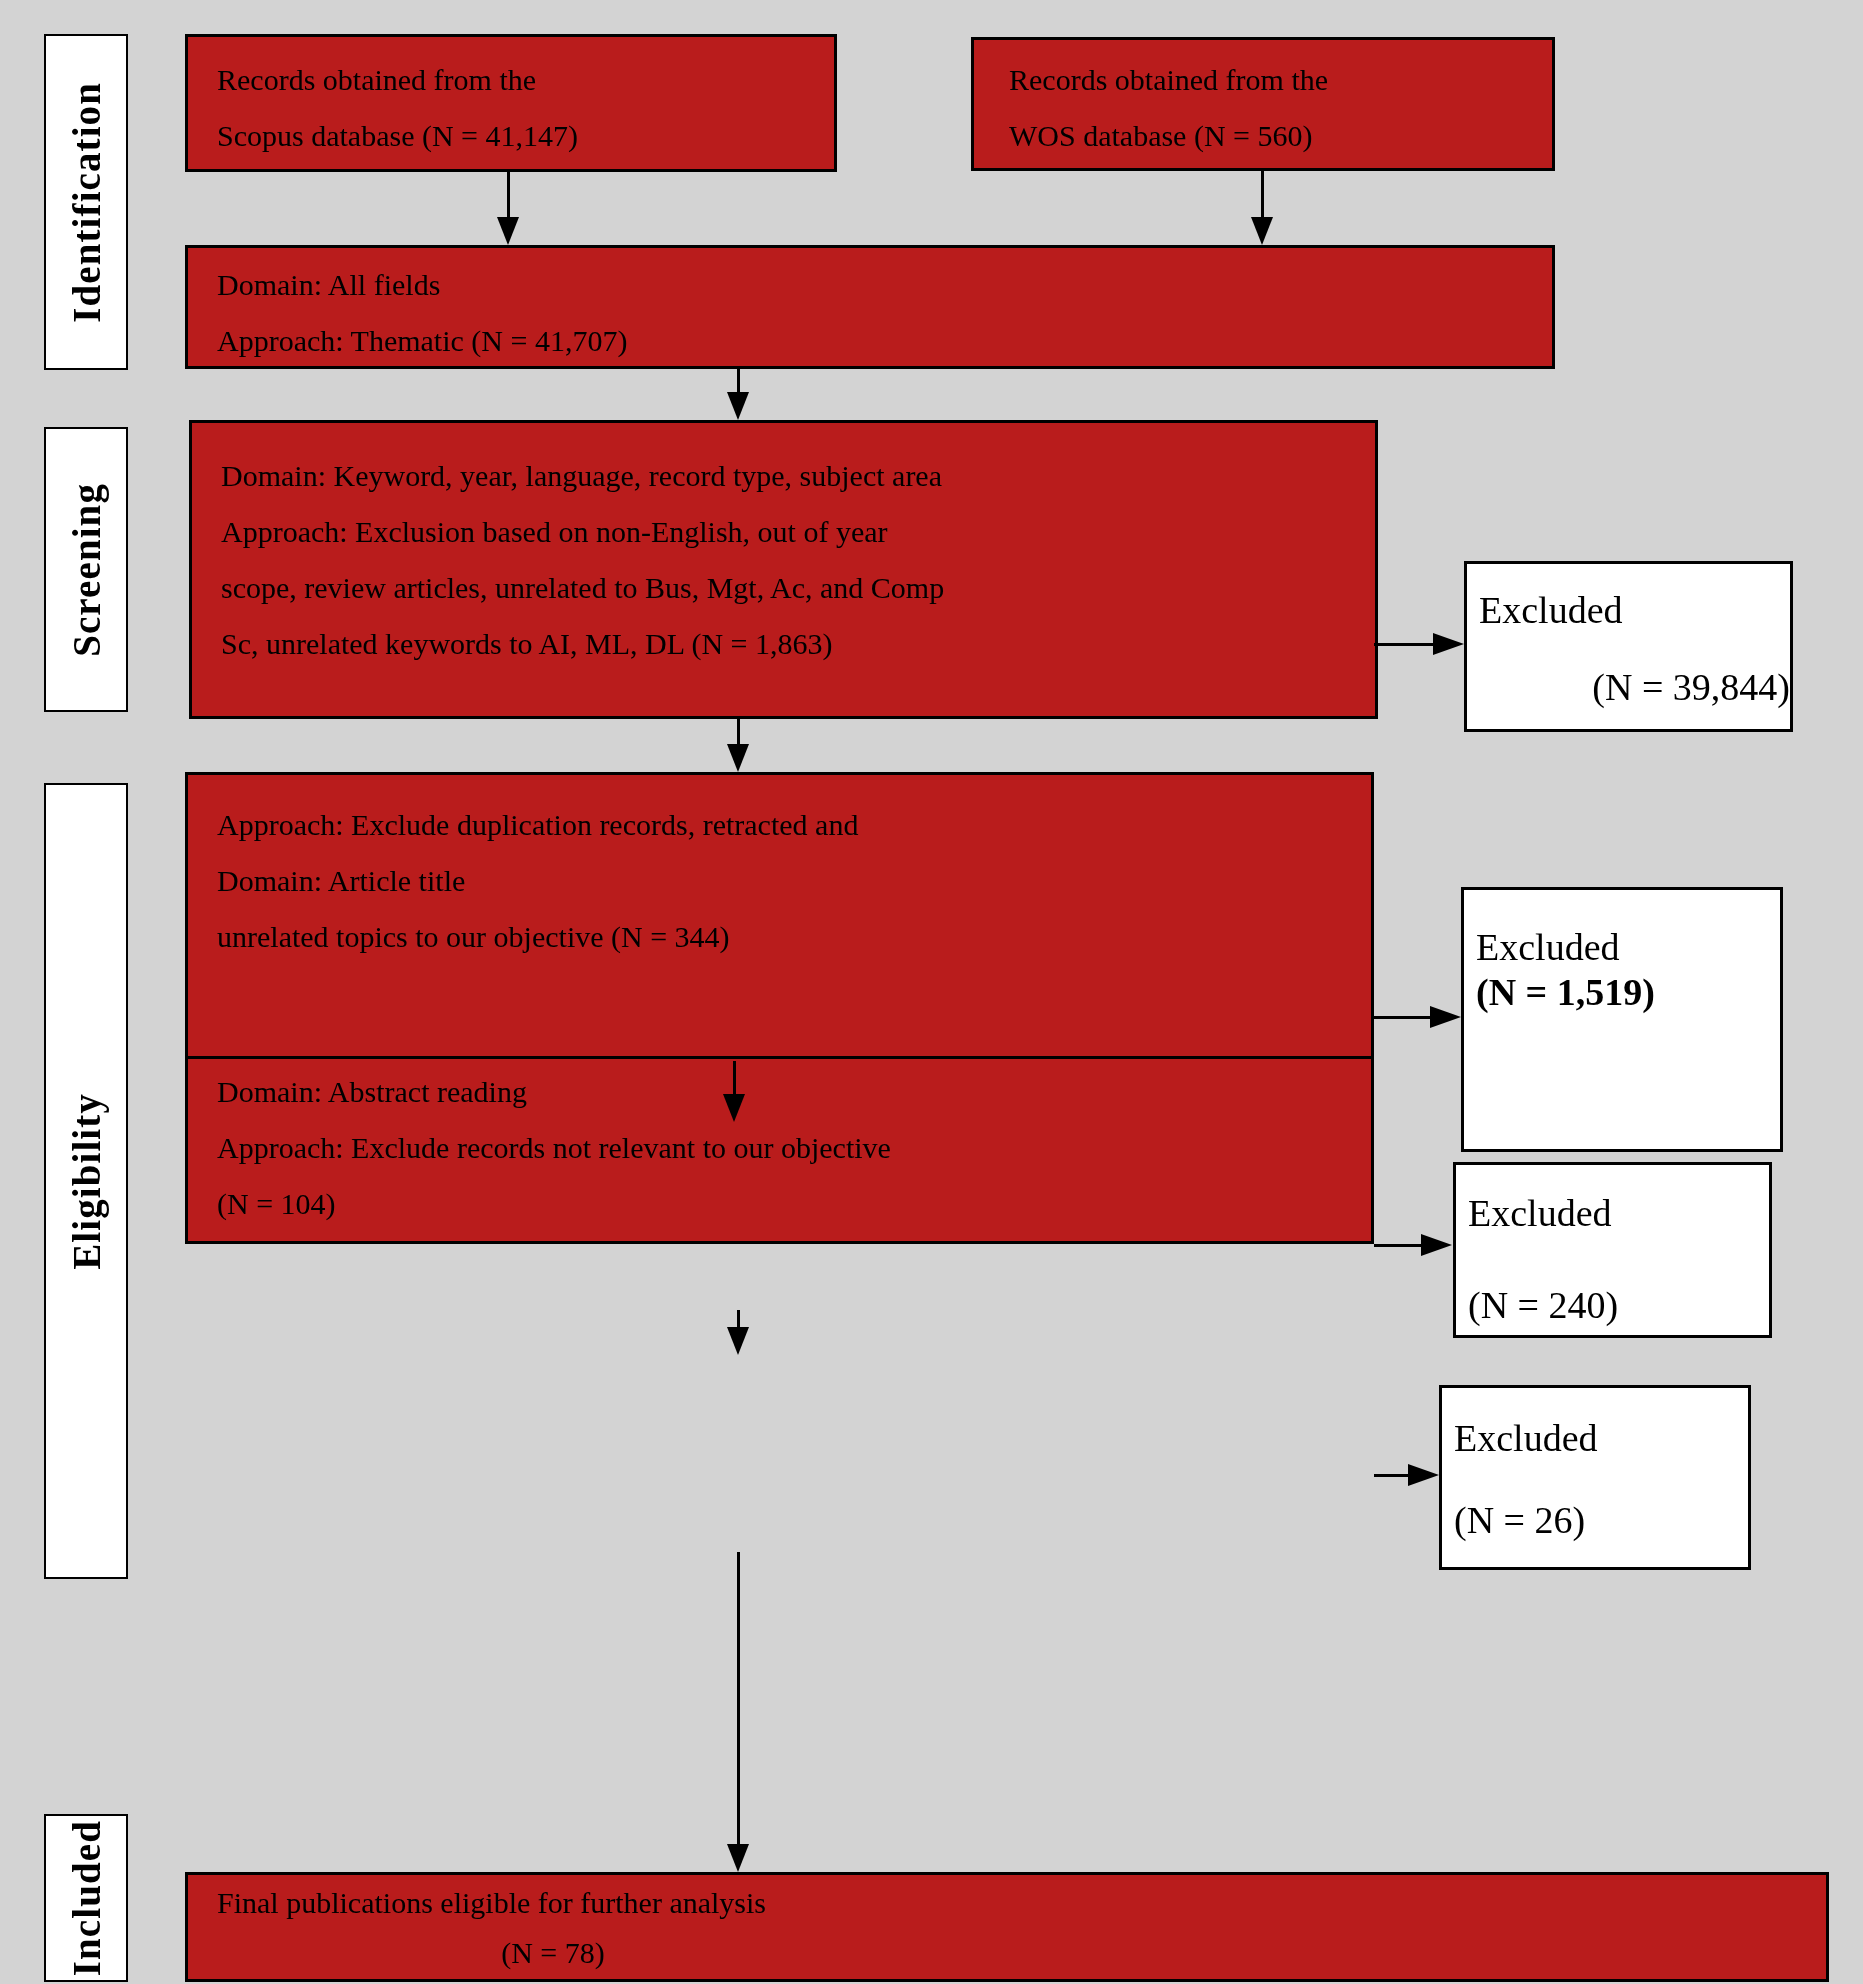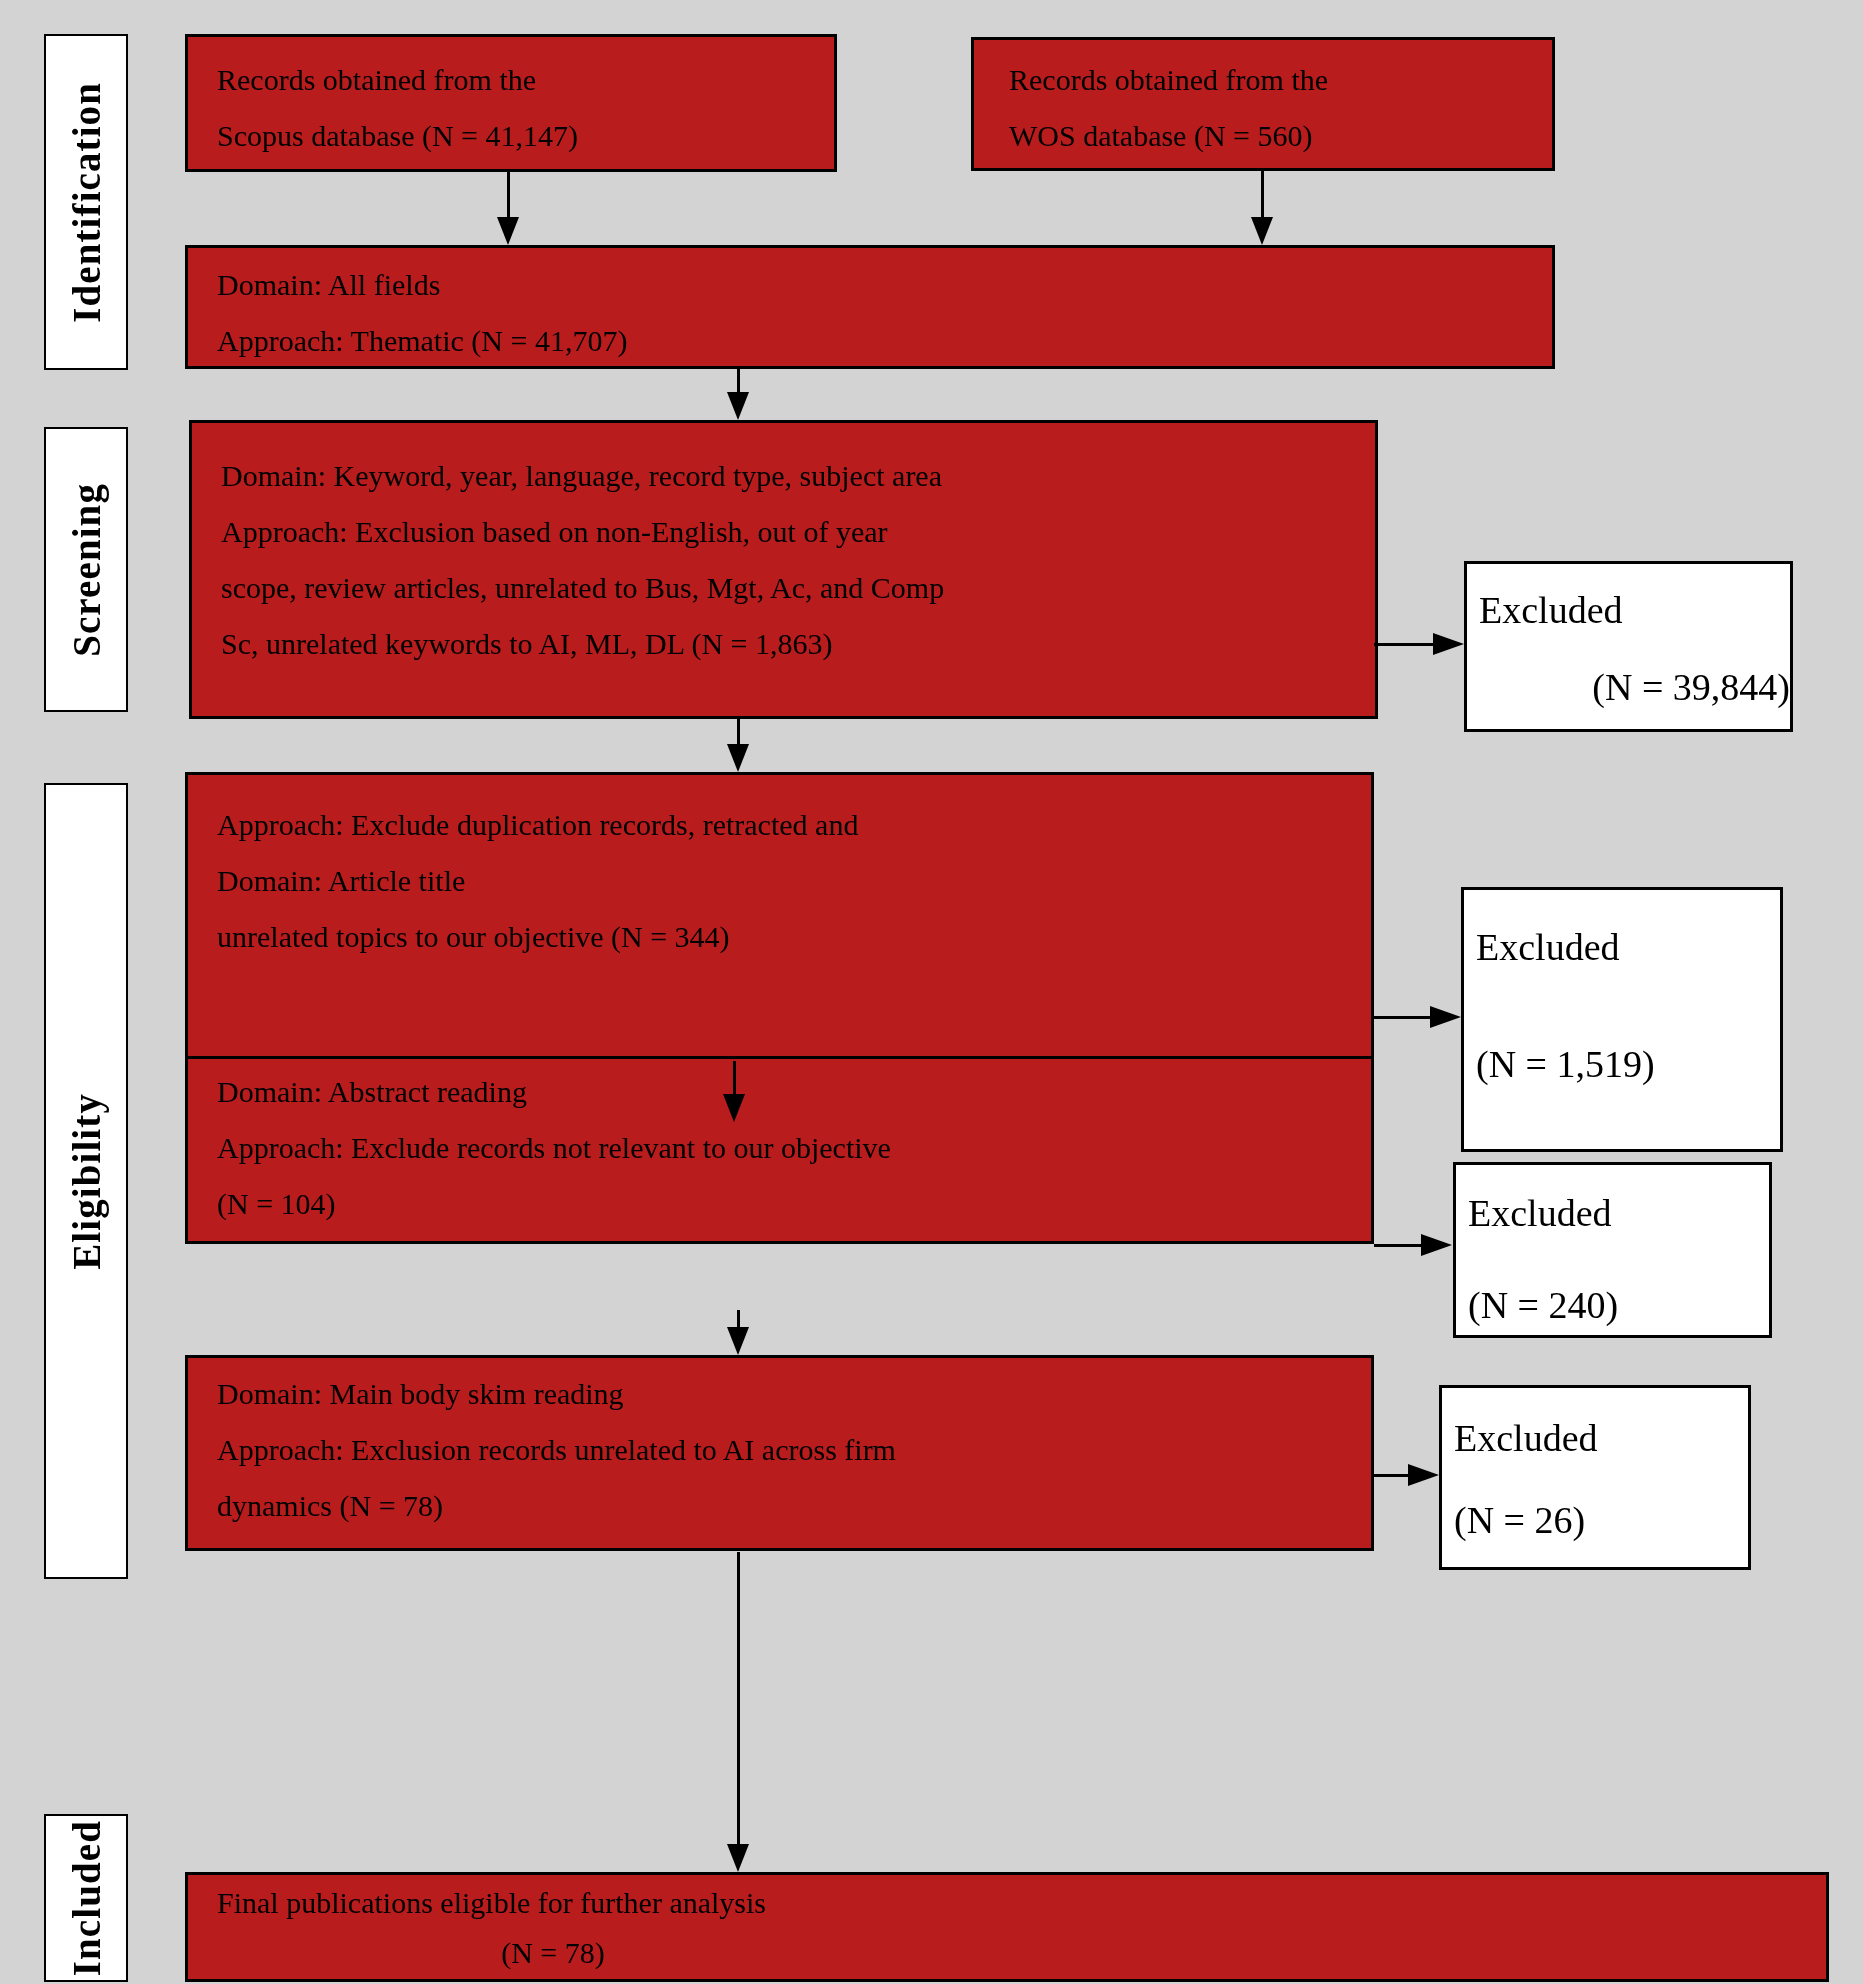--- a/index.html
+++ b/index.html
@@ -113,39 +113,34 @@
   </div>
 
   <div class="box" style="left:185px; top:772px; width:1189px; height:289px; padding-top:22.4px;">
     <div class="ln">Approach: Exclude duplication records, retracted and</div>
     <div class="ln">Domain: Article title</div>
     <div class="ln">unrelated topics to our objective (N = 344)</div>
   </div>
 
   <div class="xbox" style="left:1461px; top:887px; width:322px; height:265px;">
     <div style="margin-top:35px;">Excluded</div>
-    <div style="margin-top:72px;">(N = 1,519)</div>
+    <div style="font-weight:bold;">(N = 1,519)</div>
   </div>
 
   <div class="box" style="left:185px; top:1056px; width:1189px; height:188px; padding-top:4.5px;">
     <div class="ln">Domain: Abstract reading</div>
     <div class="ln">Approach: Exclude records not relevant to our objective</div>
     <div class="ln">(N = 104)</div>
   </div>
 
   <div class="xbox" style="left:1453px; top:1162px; width:319px; height:176px;">
     <div style="margin-top:26px;">Excluded</div>
     <div style="margin-top:47px;">(N = 240)</div>
   </div>
 
-  <div class="box" style="left:185px; top:1355px; width:1189px; height:196px; padding-top:7.8px;">
-    <div class="ln">Domain: Main body skim reading</div>
-    <div class="ln">Approach: Exclusion records unrelated to AI across firm</div>
-    <div class="ln">dynamics (N = 78)</div>
-  </div>
 
   <div class="xbox" style="left:1439px; top:1385px; width:312px; height:185px;">
     <div style="margin-top:28px;">Excluded</div>
     <div style="margin-top:37px;">(N = 26)</div>
   </div>
 
   <div class="box" style="left:185px; top:1872px; width:1644px; height:110px; padding-top:3px; line-height:50px;font-family:Liberation Serif, serif;">
     <div class="ln">Final publications eligible for further analysis</div>
     <div class="ln center-line">(N = 78)</div>
   </div>

